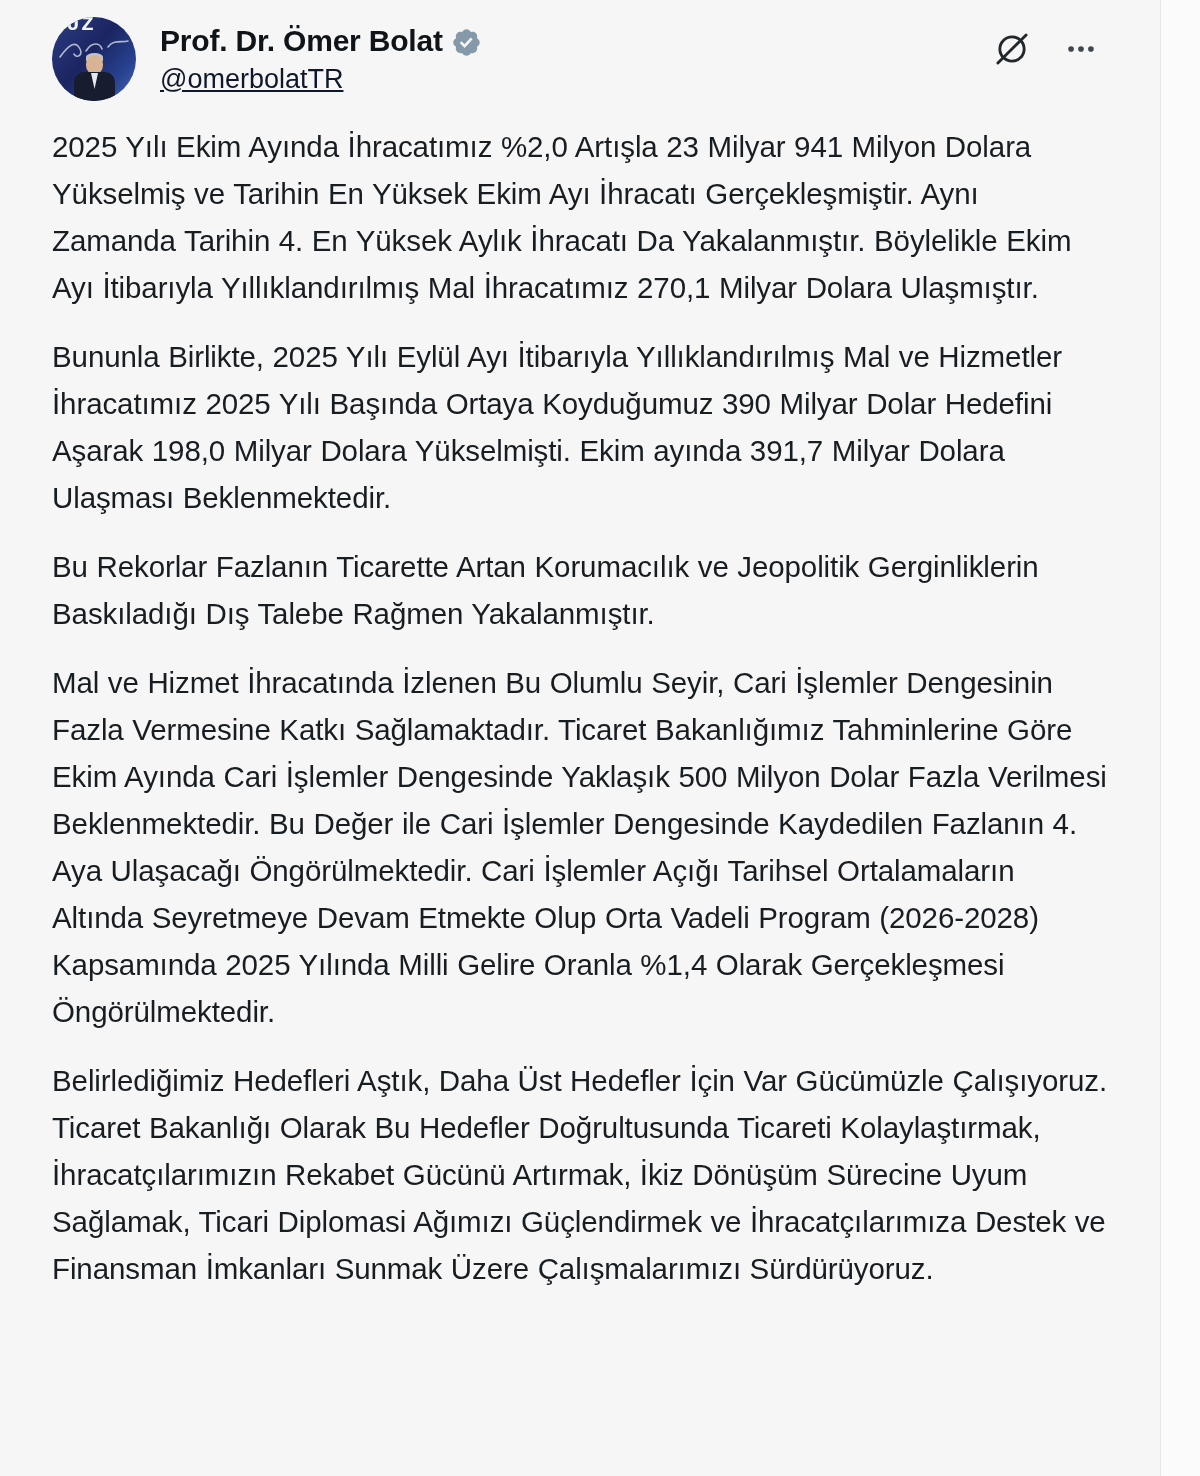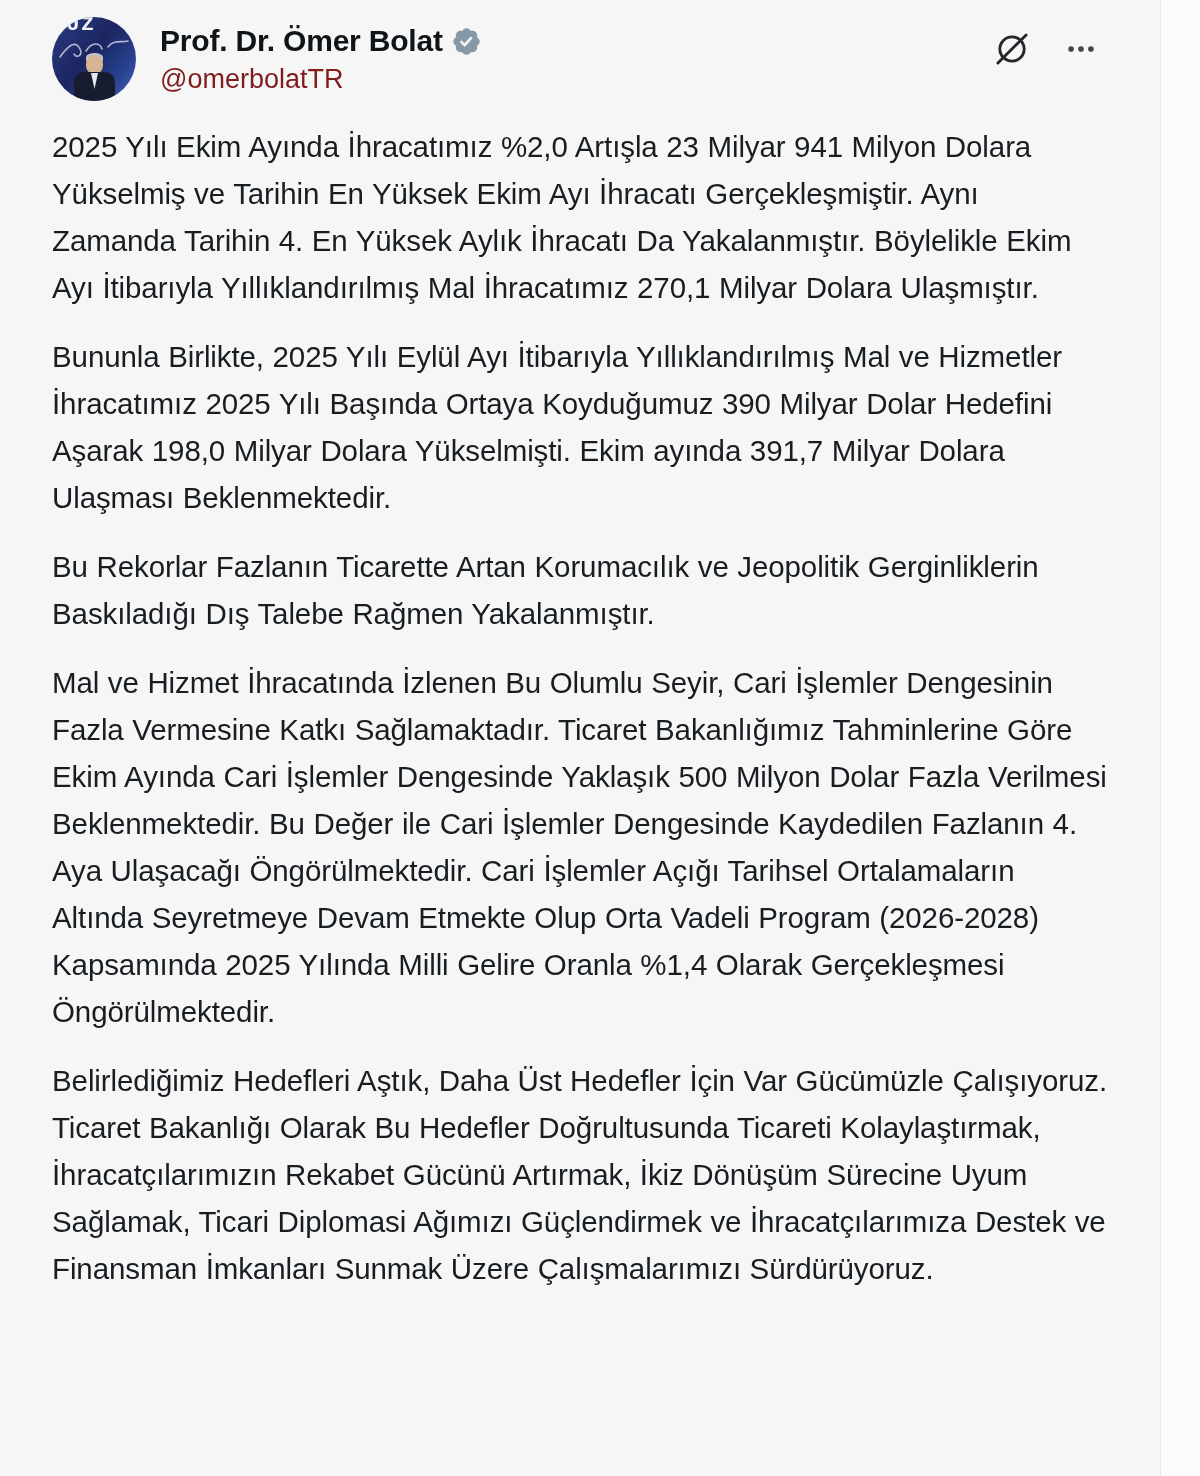--- a/index.html
+++ b/index.html
@@ -46,27 +46,27 @@
     position: absolute; left: 22px; top: 55px;
     width: 41px; height: 30px; border-radius: 10px 10px 0 0;
     background: #171d2e;
   }
   .av-shirt {
     position: absolute; left: 39px; top: 56px;
     width: 7px; height: 16px; background: #e8e9ee;
     clip-path: polygon(0 0, 100% 0, 50% 100%);
   }
   .id-block { margin-left: 24px; padding-top: 7px; min-width: 0; }
-  .name-row { display: flex; align-items: flex-start; gap: 8px; }
+  .name-row { display: flex; align-items: flex-end; gap: 8px; }
   .display-name {
     font-size: 30px; font-weight: 700; color: #0f1419;
     letter-spacing: -0.2px; cursor: pointer;
   }
   .verified { width: 31px; height: 31px; flex: 0 0 31px; margin-top: 2px; }
-  .handle { margin-top: 6px; font-size: 27px; color: #7f1d1d; cursor: pointer; }
+  .handle { margin-top: 6px; font-size: 27px; color: #0f172a; cursor: pointer; text-decoration: underline; }
 
   .header-actions {
     margin-left: auto; display: flex; align-items: center; gap: 34px;
     padding-top: 14px; padding-right: 14px;
   }
   .icon-btn { cursor: pointer; color: #22272c; display: inline-flex; }
   .icon-btn.more { color: #4d5archive6; }
 
   
   .tweet-body { margin-top: 0; }

